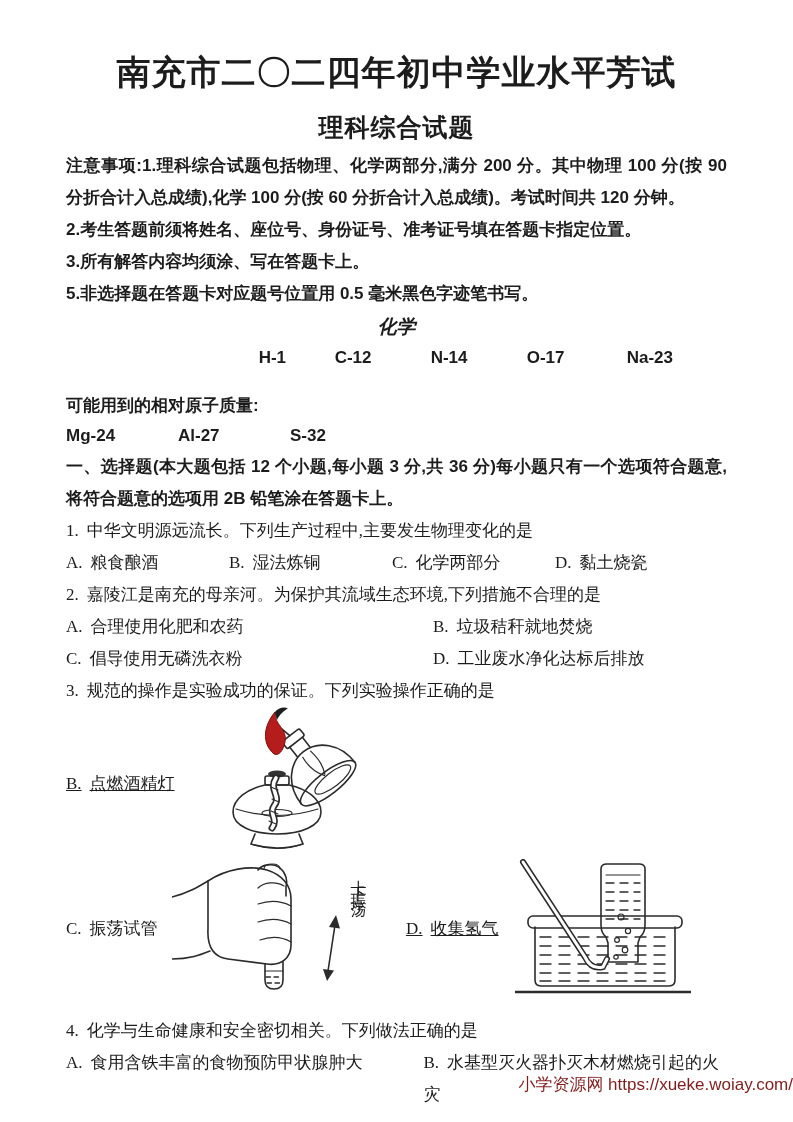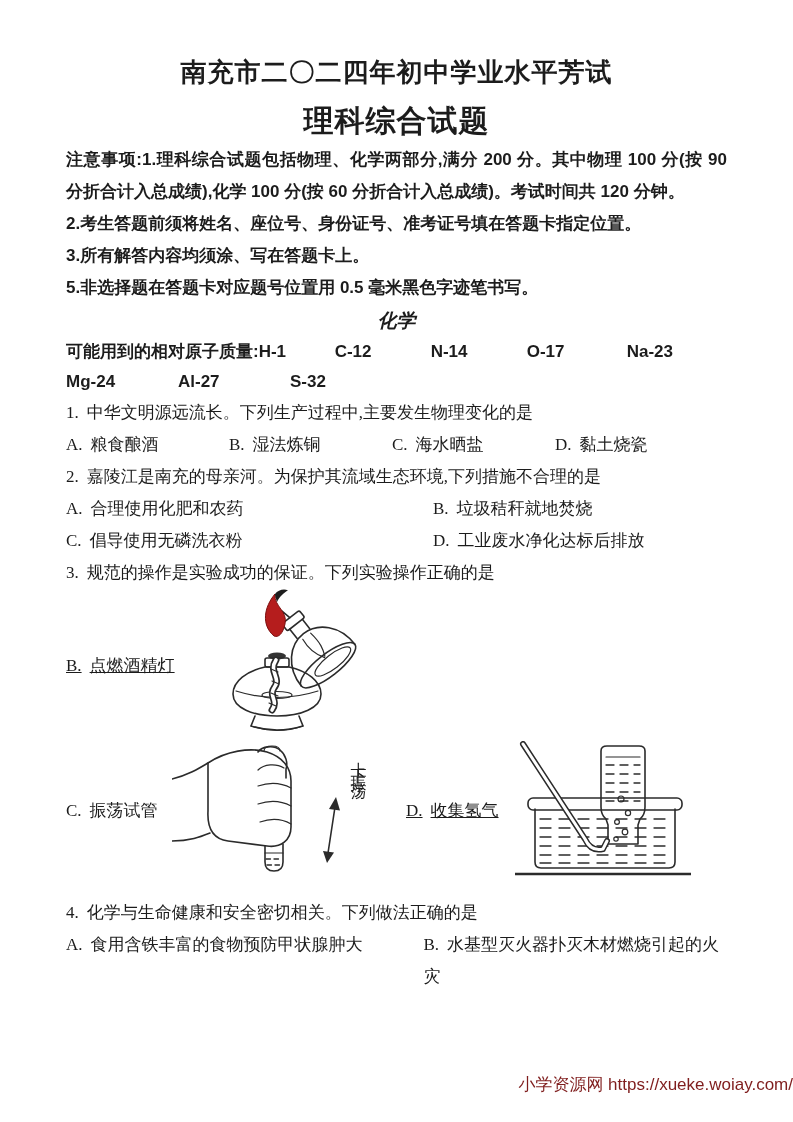--- a/index.html
+++ b/index.html
@@ -7,26 +7,26 @@
     position:relative;
     width:793px;height:1122px;
     box-sizing:border-box;
     padding:56px 66px 0 66px;
     background:#ffffff;
     color:#1c1c1c;
     font-family:"Liberation Serif","DejaVu Serif",serif;
     overflow:hidden;
   }
   .hei{font-family:"Liberation Sans","DejaVu Sans",sans-serif;font-weight:700;}
-  .title{font-size:26px;line-height:32px;text-align:center;margin:0 0 18px 0;letter-spacing:1px;}
-  .subtitle{font-size:30px;line-height:30px;text-align:center;margin:0 0 8px 0;letter-spacing:1px;}
+  .title{font-size:34px;line-height:32px;text-align:center;margin:0 0 24px 0;letter-spacing:1px;}
+  .subtitle{font-size:25px;line-height:30px;text-align:center;margin:0 0 8px 0;letter-spacing:1px;}
   .notices p{margin:0;font-size:17px;line-height:32px;text-align:justify;}
   .chem-heading{text-align:center;font-size:19px;line-height:33px;margin:0;font-style:italic;}
   .masses{display:flex;font-size:17px;line-height:30px;}
-  .m-label{white-space:nowrap;}
+  .m-label{white-space:nowrap;margin-top:48px;}
   .masses .it1{width:76px;}
   .masses .it2{width:96px;}
   .masses .it3{width:96px;}
   .masses .it4{width:100px;}
   .masses2 .it{width:112px;}
   .part-header{margin:0;font-size:17px;line-height:32px;text-align:justify;}
   .q-line{margin:0;font-size:17px;line-height:32px;}
   .q-num{margin-right:8px;}
   .opt-label{margin-right:8px;font-weight:400;}
   .opts4{display:flex;font-size:17px;line-height:32px;}
@@ -81,26 +81,27 @@
     <span class="it3">N-14</span>
     <span class="it4">O-17</span>
     <span>Na-23</span>
   </div>
   <div class="hei masses masses2">
     <span class="it">Mg-24</span>
     <span class="it">Al-27</span>
     <span class="it">S-32</span>
   </div>
 
+  <p class="hei part-header">一、选择题(本大题包括 12 个小题,每小题 3 分,共 36 分)每小题只有一个选项符合题意,将符合题意的选项用 2B 铅笔涂在答题卡上。</p>
 
   <p class="q-line"><span class="q-num">1.</span><span>中华文明源远流长。下列生产过程中,主要发生物理变化的是</span></p>
   <div class="opts4">
     <span class="o"><span class="opt-label">A.</span><span>粮食酿酒</span></span>
     <span class="o"><span class="opt-label">B.</span><span>湿法炼铜</span></span>
-    <span class="o"><span class="opt-label">C.</span><span>海水晒盐</span></span>
+    <span class="o"><span class="opt-label">C.</span><span>化学两部分</span></span>
     <span class="o"><span class="opt-label">D.</span><span>黏土烧瓷</span></span>
   </div>
 
   <p class="q-line"><span class="q-num">2.</span><span>嘉陵江是南充的母亲河。为保护其流域生态环境,下列措施不合理的是</span></p>
   <div class="opts2">
     <span class="o1"><span class="opt-label">A.</span><span>合理使用化肥和农药</span></span>
     <span><span class="opt-label">B.</span><span>垃圾秸秆就地焚烧</span></span>
   </div>
   <div class="opts2">
     <span class="o1"><span class="opt-label">C.</span><span>倡导使用无磷洗衣粉</span></span>

